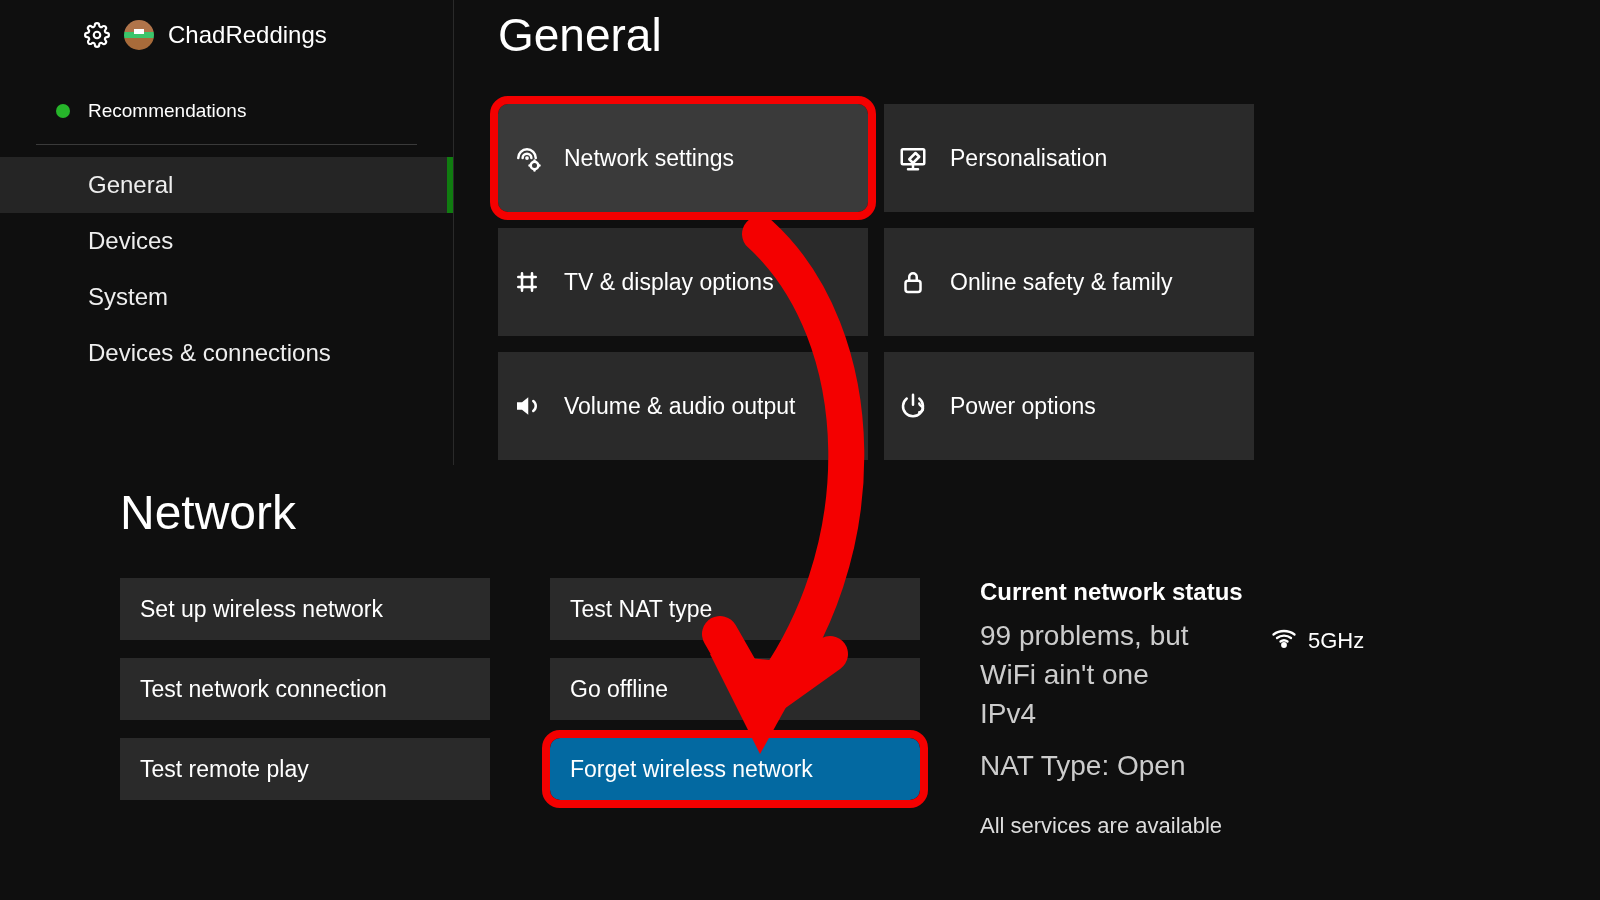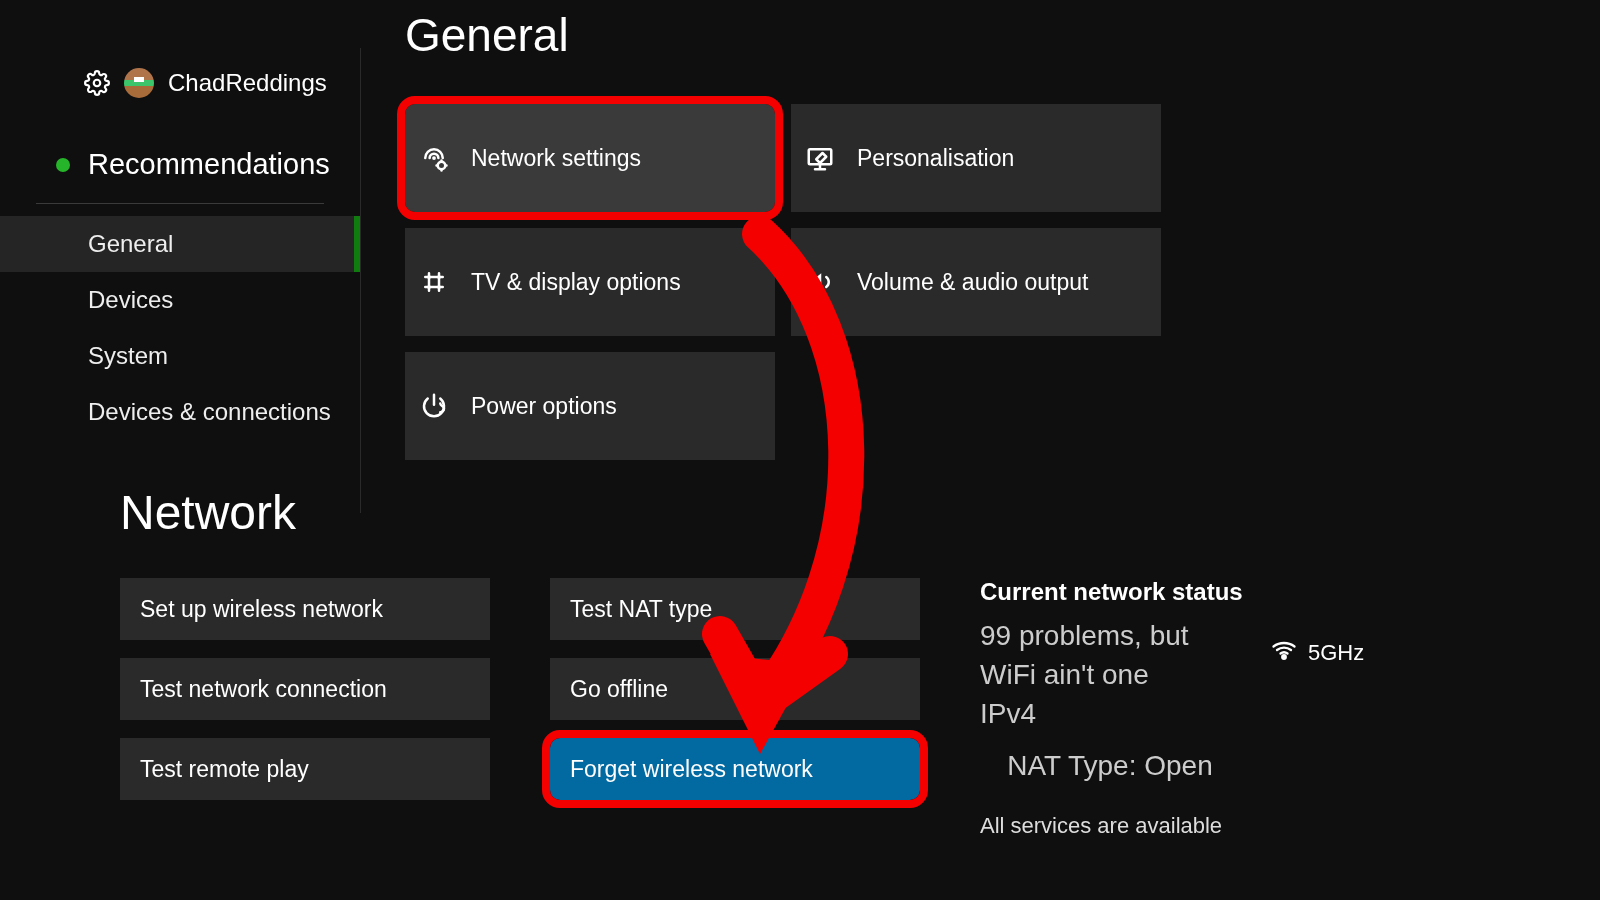--- a/index.html
+++ b/index.html
@@ -12,25 +12,24 @@
     overflow: hidden;
     position: relative;
   }
   .top-section {
     width: 100%;
     height: 465px;
     display: flex;
     position: relative;
   }
   .sidebar {
-    width: 361px;
+    width: 454px;
     height: 100%;
     border-right: 1px solid #2a2a2a;
     padding-top: 10px;
-    margin-top: 48px;
   }
   .profile-row {
     display: flex;
     align-items: center;
     gap: 14px;
     padding: 10px 0 28px 84px;
   }
   .gear-icon {
     width: 26px; height: 26px;
     display: flex; align-items: center; justify-content: center;
@@ -43,21 +42,21 @@
     overflow: hidden;
   }
   .avatar::before {
     content:""; position:absolute; left:32%; top:30%; width:35%; height:15%;
     background:#fff;
   }
   .username { font-size: 24px; }
   .recs-row {
     display:flex; align-items:center; gap: 18px;
     padding: 22px 0 22px 56px;
-    font-size: 29px;
+    font-size: 19px;
   }
   .green-dot { width: 14px; height: 14px; border-radius:50%; background:#26b52a; }
   .divider { height:1px; background:#3a3a3a; margin: 0 36px 12px 36px; }
   .nav-item {
     padding: 14px 0 14px 88px;
     font-size: 24px;
     color: #eee;
   }
   .nav-item.selected {
     background: #252525;
@@ -124,21 +123,21 @@
     font-size: 23px;
   }
   .net-tile.highlight { background:#0369a1; }
   .status-col {
     flex:1;
     padding-left: 0;
   }
   .status-title { font-size:24px; font-weight:700; margin-bottom:10px;}
   .status-line { font-size:28px; color:#ccc; line-height:1.4; }
   .wifi-row { display:flex; align-items:flex-start; gap:30px; }
-  .wifi-badge { display:flex; align-items:center; gap:10px; font-size:22px; color:#fff; margin-top:20px;}
+  .wifi-badge { display:flex; align-items:center; gap:10px; font-size:22px; color:#fff; margin-top:8px;}
   .wifi-icon svg { width:28px; height:28px; stroke:#fff; fill:none; stroke-width:2;}
   .services { margin-top:28px; font-size:22px; color:#ddd;}
   
   .arrow-svg {
     position:absolute;
     left:700px; top:214px;
     width:220px; height:560px;
     z-index:10;
     pointer-events:none;
   }
@@ -205,20 +204,29 @@
               <path class="ico-stroke" d="M8 5v14M16 5v14M5 8h14M5 16h14"></path>
               <circle cx="8" cy="8" r="1.5" fill="#fff"></circle>
               <circle cx="16" cy="8" r="1.5" fill="#fff"></circle>
               <circle cx="8" cy="16" r="1.5" fill="#fff"></circle>
               <circle cx="16" cy="16" r="1.5" fill="#fff"></circle>
             </svg>
         </span>
         <span>TV &amp; display options</span>
       </div>
 
+      <div class="tile">
+        <span class="ticon">
+          <svg viewBox="0 0 24 24">
+              <rect x="6" y="11" width="12" height="9" rx="2" class="ico-stroke"></rect>
+              <path class="ico-stroke" d="M9 11V8a3 3 0 0 1 6 0v3"></path>
+            </svg>
+        </span>
+        <span>Online safety &amp; family</span>
+      </div>
 
       <div class="tile">
         <span class="ticon">
           <svg viewBox="0 0 24 24">
               <path fill="#fff" d="M4 9v6h4l5 4V5L8 9H4z"></path>
               <path class="ico-stroke" d="M17 8a5 5 0 0 1 0 8"></path>
             </svg>
         </span>
         <span>Volume &amp; audio output</span>
       </div>
@@ -262,21 +270,21 @@
       <div class="net-tile highlight red-box">
           <span>Forget wireless network</span>
         </div>
     </div>
     <div class="status-col">
       <div class="status-title">Current network status</div>
       <div class="wifi-row">
         <div>
           <div class="status-line" style="max-width:260px;">99 problems, but WiFi ain't one</div>
           <div class="status-line">IPv4</div>
-          <div class="status-line" style="margin-top:12px;text-align:center;">NAT Type: Open</div>
+          <div class="status-line" style="margin-top:12px;">NAT Type: Open</div>
         </div>
         <div class="wifi-badge">
           <span class="wifi-icon">
             <svg viewBox="0 0 24 24">
                 <path class="ico-stroke" d="M3 9a15 15 0 0 1 18 0"></path>
                 <path class="ico-stroke" d="M6 12a10 10 0 0 1 12 0"></path>
                 <path class="ico-stroke" d="M9 15a5 5 0 0 1 6 0"></path>
                 <circle cx="12" cy="18" r="1.5" fill="#fff"></circle>
               </svg>
           </span>

